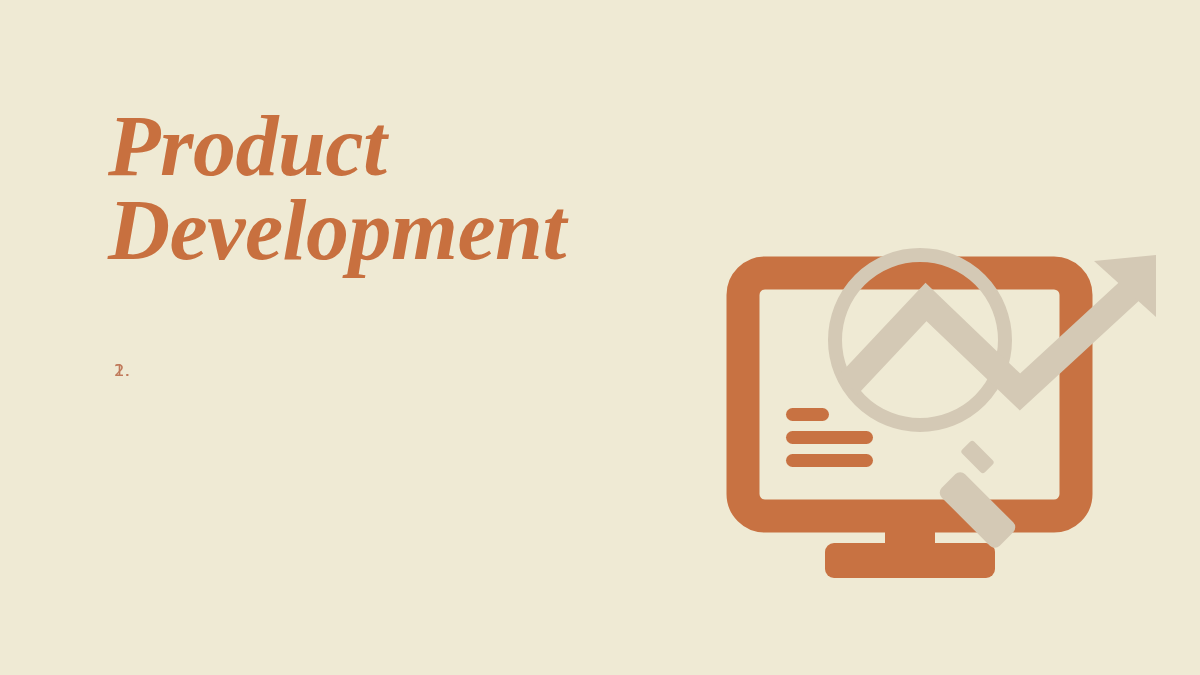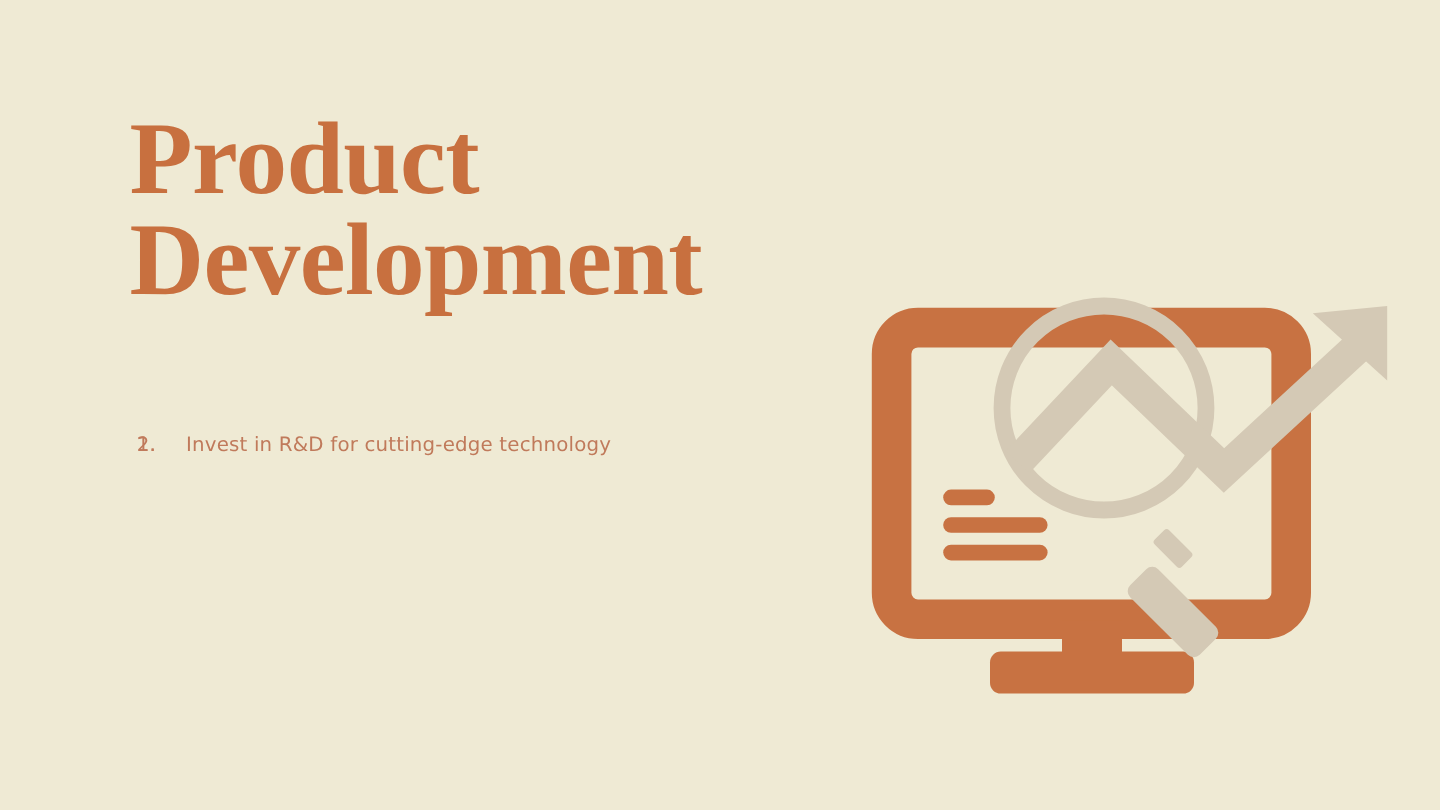--- a/index.html
+++ b/index.html
@@ -19,22 +19,23 @@
     width: 1200px;
     height: 675px;
     background: #EFEAD4;
     overflow: hidden;
   }
 
   
   #title-block {
     position: absolute;
     left: 108px;
-    top: 90px;
+    top: 104px;
     width: 620px;
+    font-style: italic;
   }
   #slide-title {
     margin: 0;
     font-family: "Liberation Serif", "DejaVu Serif", serif;
     font-weight: 700;
     font-size: 86px;
     line-height: 0.98;
     letter-spacing: -0.5px;
     color: #C8703F;
     white-space: pre-line;
@@ -100,21 +101,20 @@
     <h1 id="slide-title">Product
 Development</h1>
   </div>
 
   <ol id="bullet-list">
     <li>
       <span class="li-marker">1.</span>
     </li>
     <li>
       <span class="li-marker">2.</span>
-      <span class="li-text">Invest in R&amp;D for cutting-edge technology</span>
     </li>
   </ol>
 
   <div id="illustration">
     <svg viewBox="0 0 450 350" xmlns="http://www.w3.org/2000/svg">
 
       <rect x="23" y="28" width="333" height="243" rx="22" ry="22" fill="none" stroke="#C87242" stroke-width="33"></rect>
 
       <rect x="165" y="272" width="50" height="30" fill="#C87242"></rect>
 

